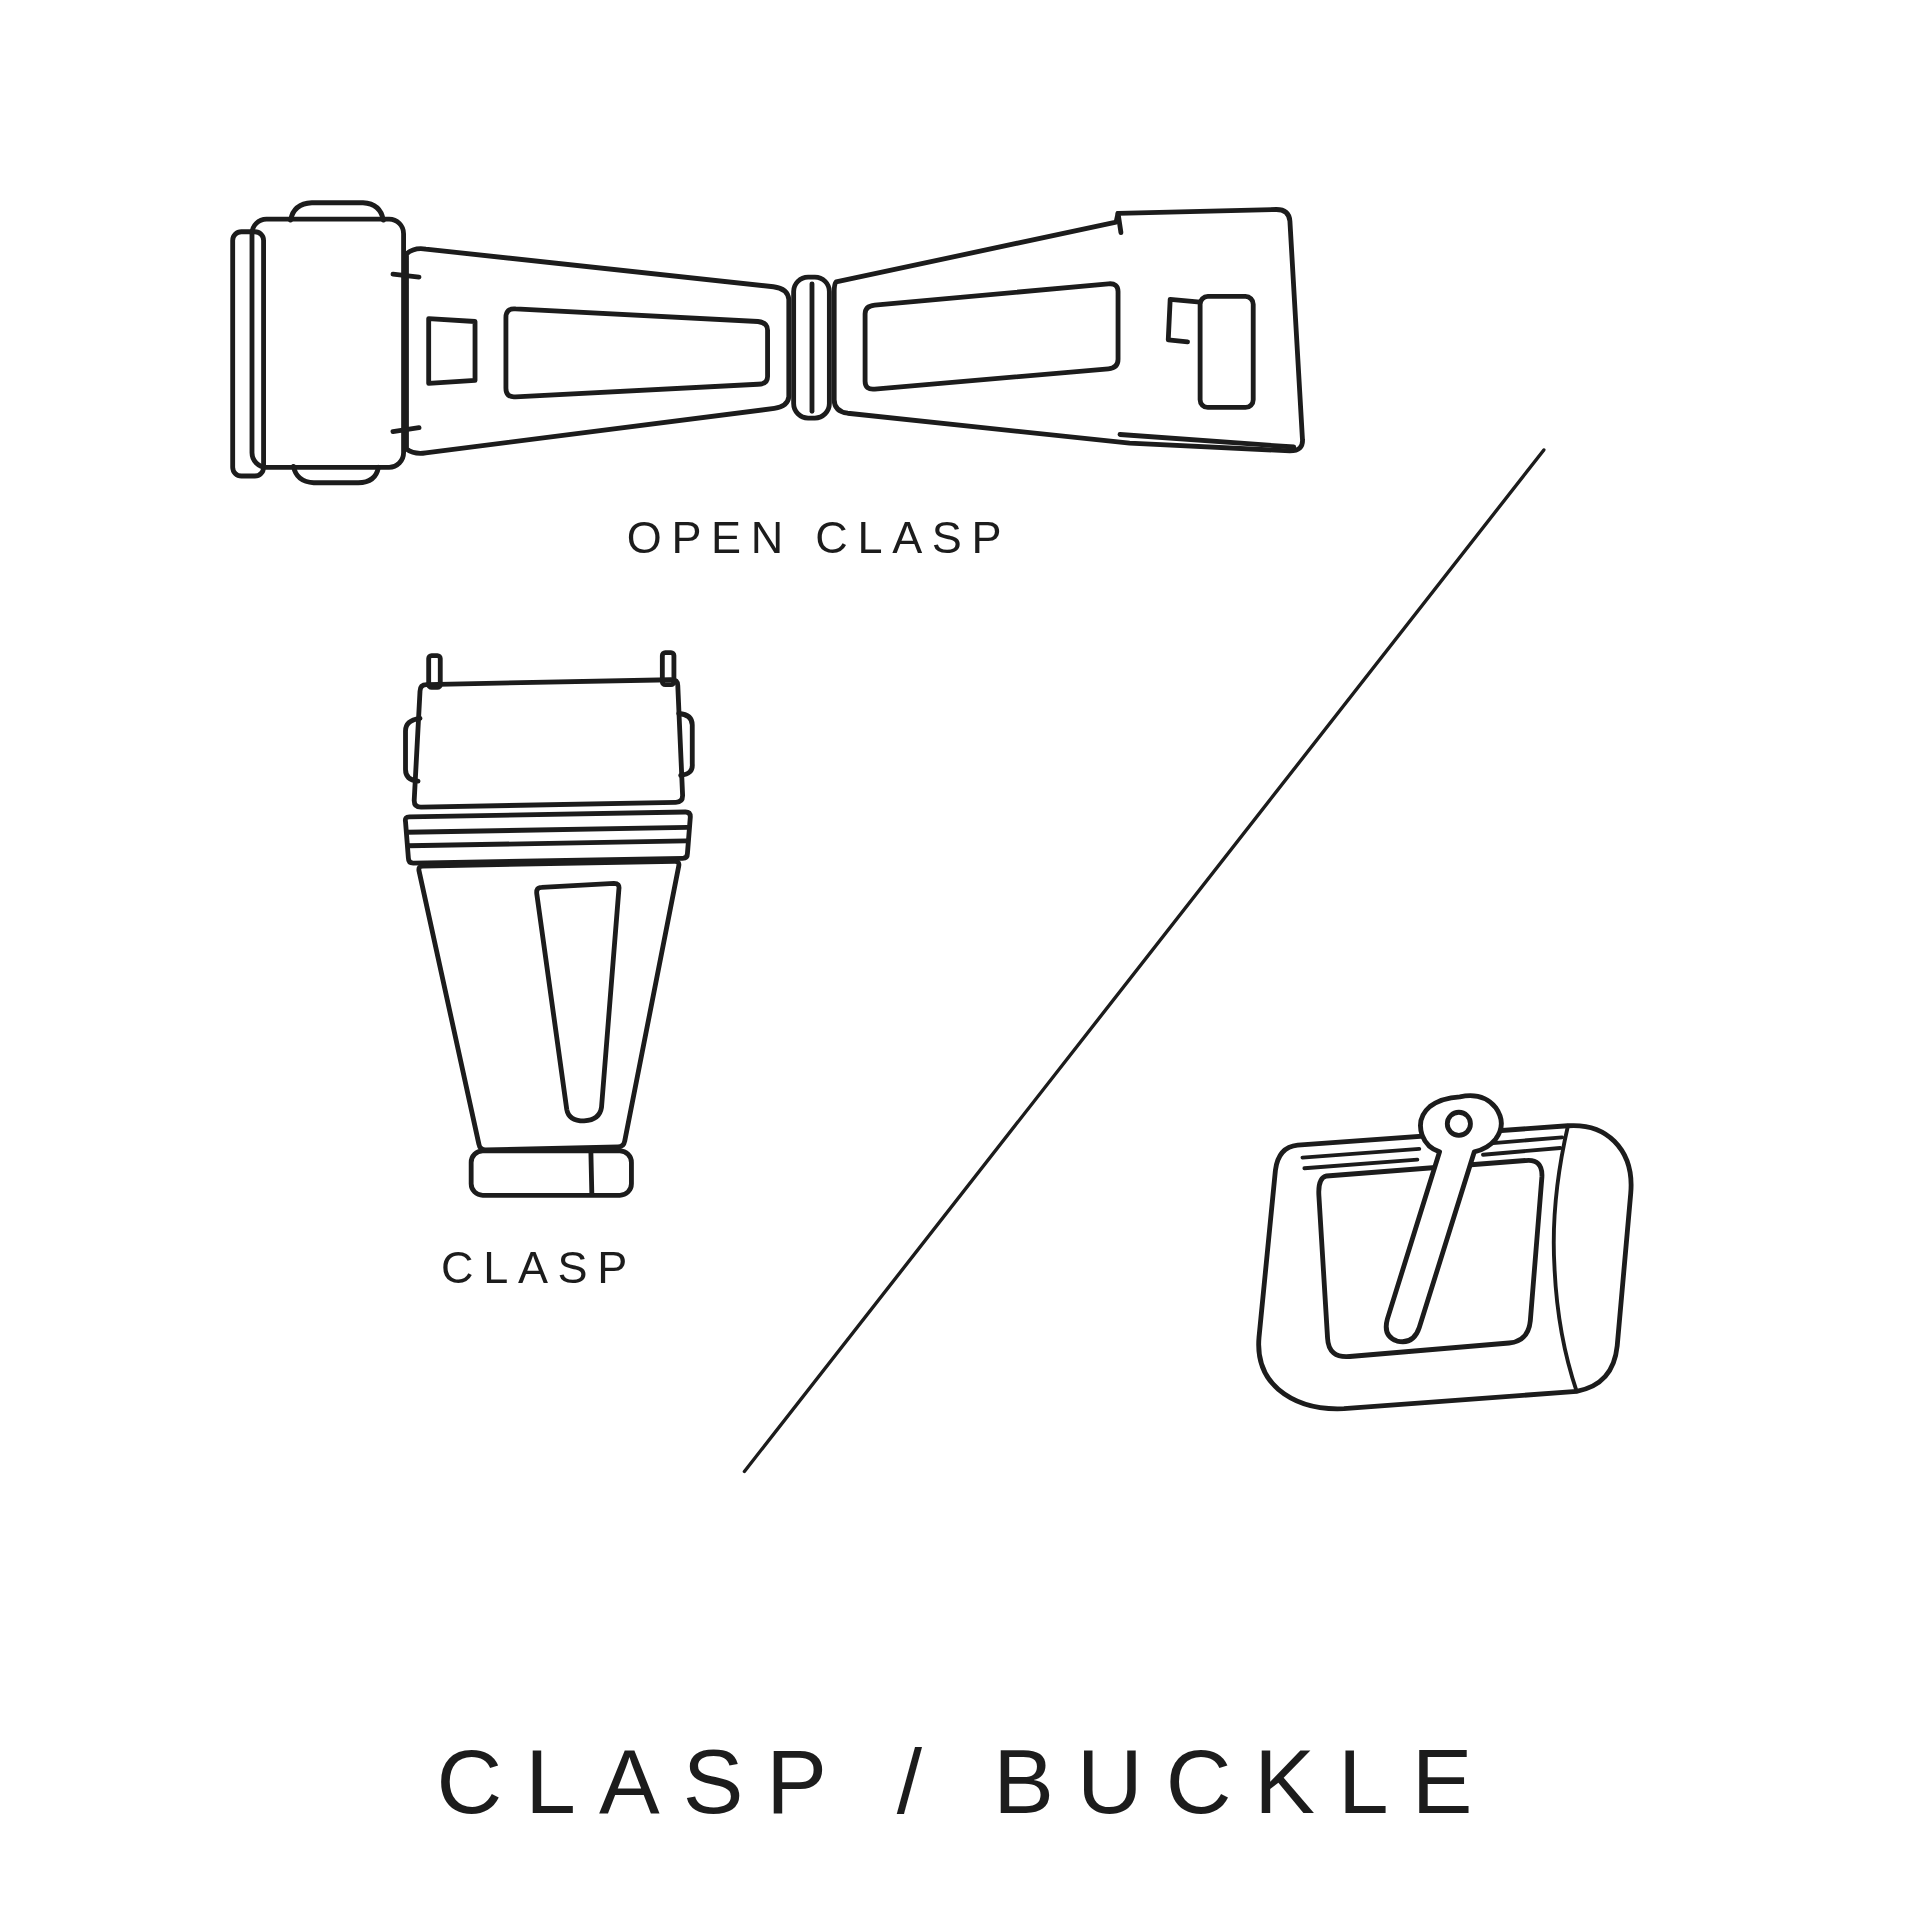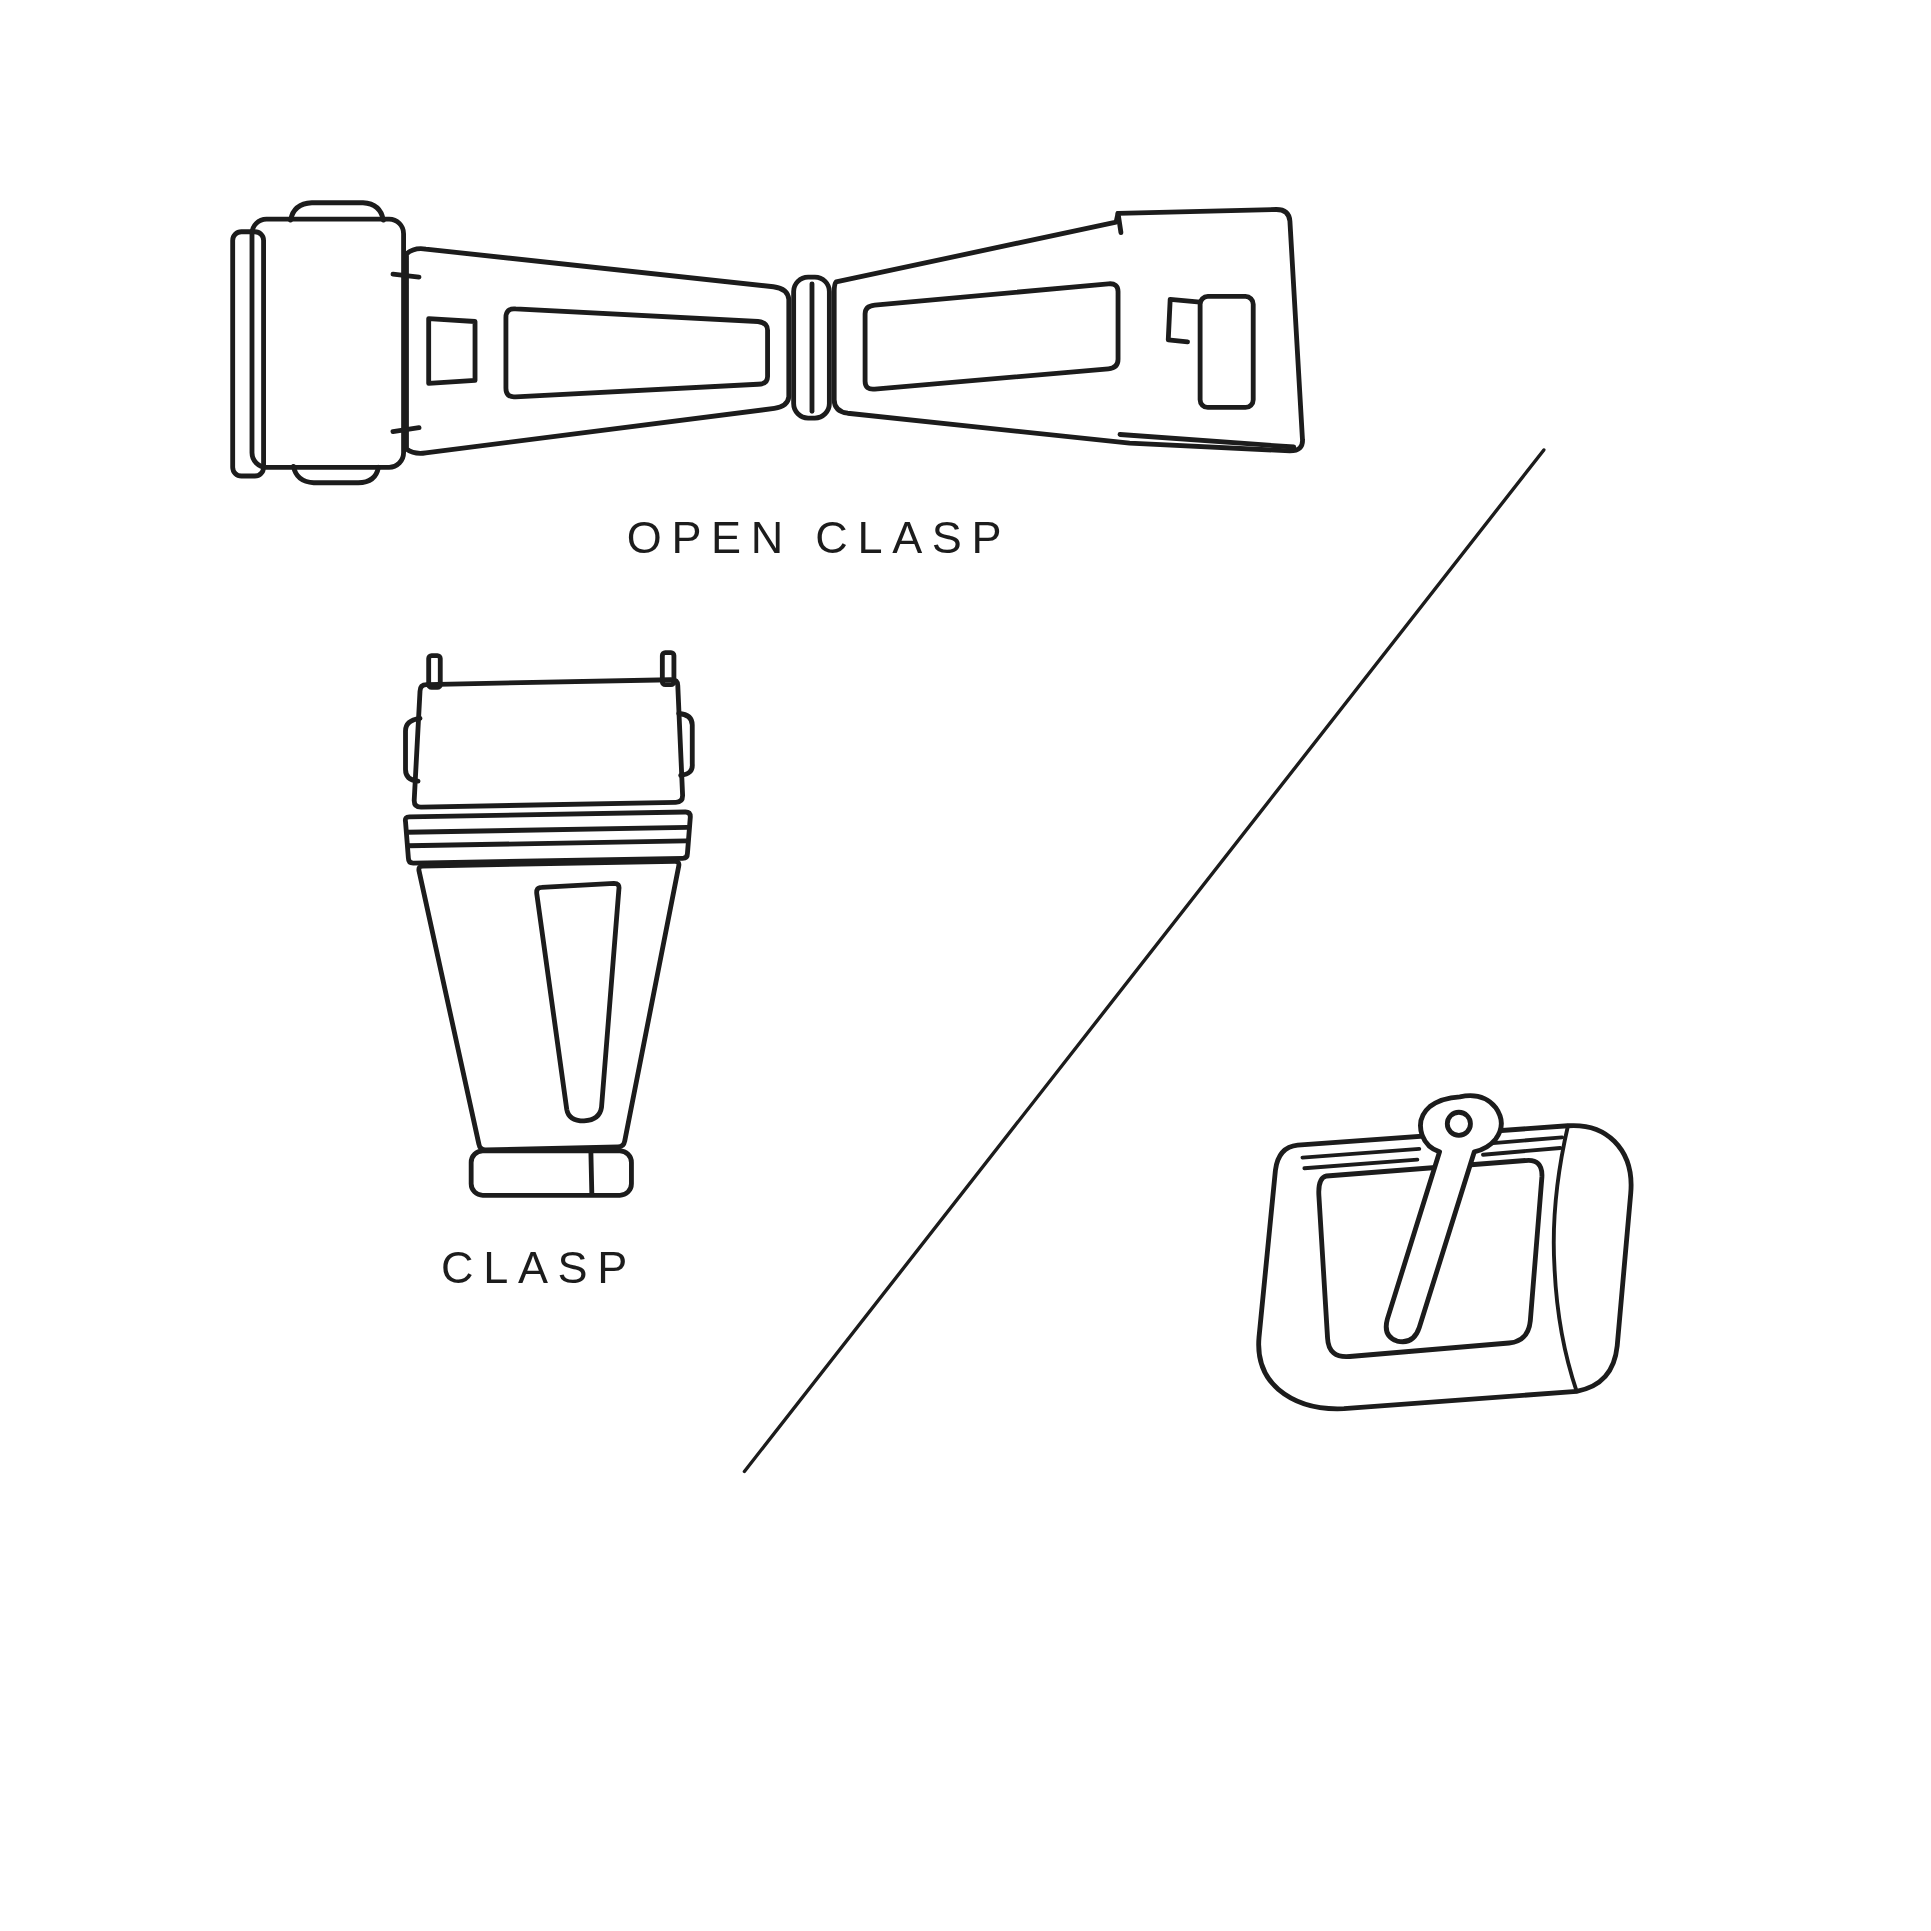--- a/index.html
+++ b/index.html
@@ -115,15 +115,16 @@
 
       <path d="M1512 1136 Q1536 1131 1549 1147 Q1561 1164 1549 1180 Q1541 1190 1527 1193 L1470 1375 Q1464 1393 1447 1389 Q1432 1384 1437 1366 L1491 1193 Q1478 1189 1473 1176 Q1467 1158 1481 1146 Q1493 1137 1512 1136 Z" fill="#ffffff"></path>
       <circle cx="1511" cy="1164" r="12"></circle>
     </g>
   </svg>
 
   <div class="caption caption-open-clasp">OPEN CLASP</div>
 
   <div class="caption caption-closed">CLASP</div>
 
+  <div class="main-title">CLASP / BUCKLE</div>
 
 </div>
 
 
 </body></html>

